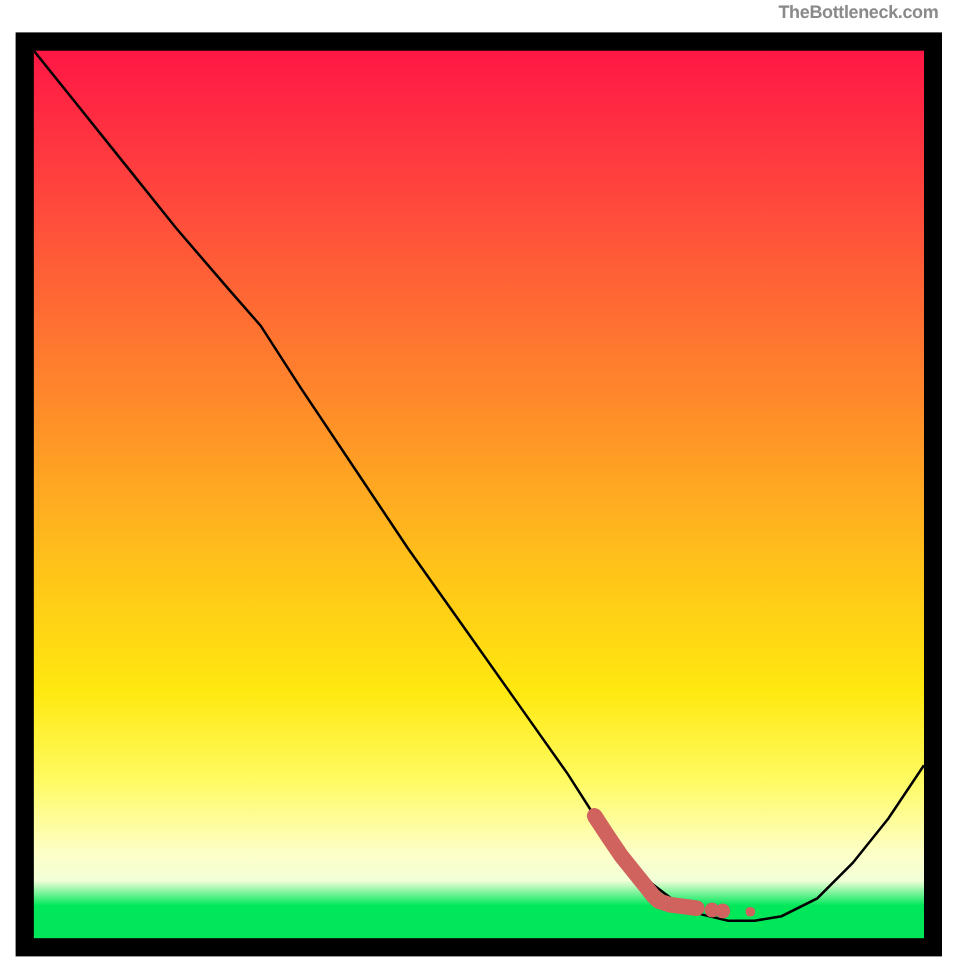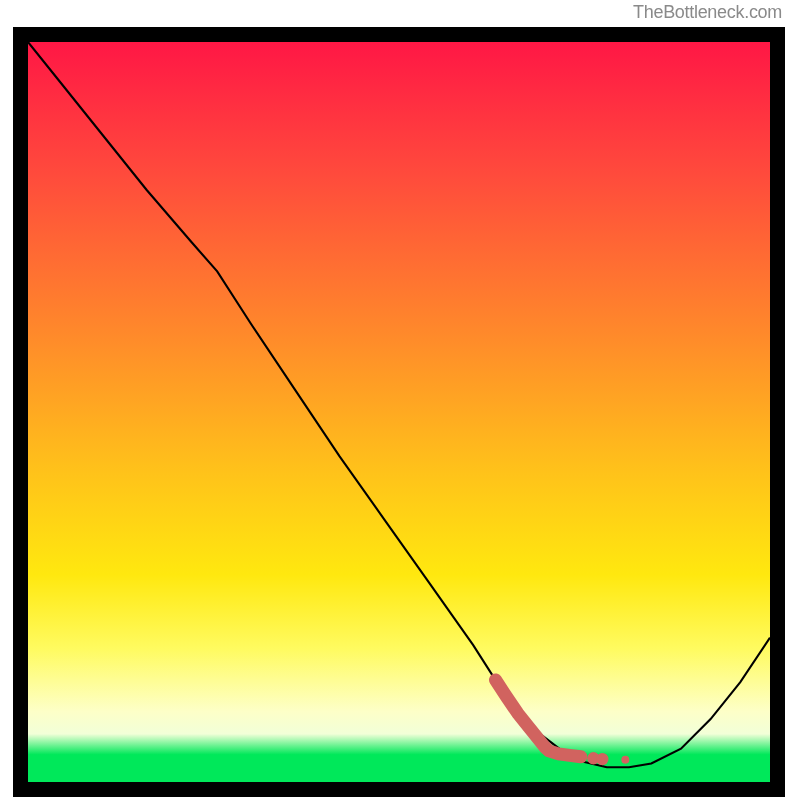--- a/index.html
+++ b/index.html
@@ -9,23 +9,23 @@
     font-family: Arial, Helvetica, sans-serif;
     width: 800px;
     height: 800px;
     overflow: hidden;
     position: relative;
   }
   .watermark {
     position: absolute;
     top: 2px;
     right: 18px;
-    font-size: 18px;
+    font-size: 15px;
     color: #8a8a8a;
-    font-weight: 400;
+    font-weight: 700;
     letter-spacing: -0.3px;
     margin-left: 12px;
   }
   .frame {
     position: absolute;
     left: 13px;
     top: 27px;
     width: 772px;
     height: 770px;
     background: #000;

